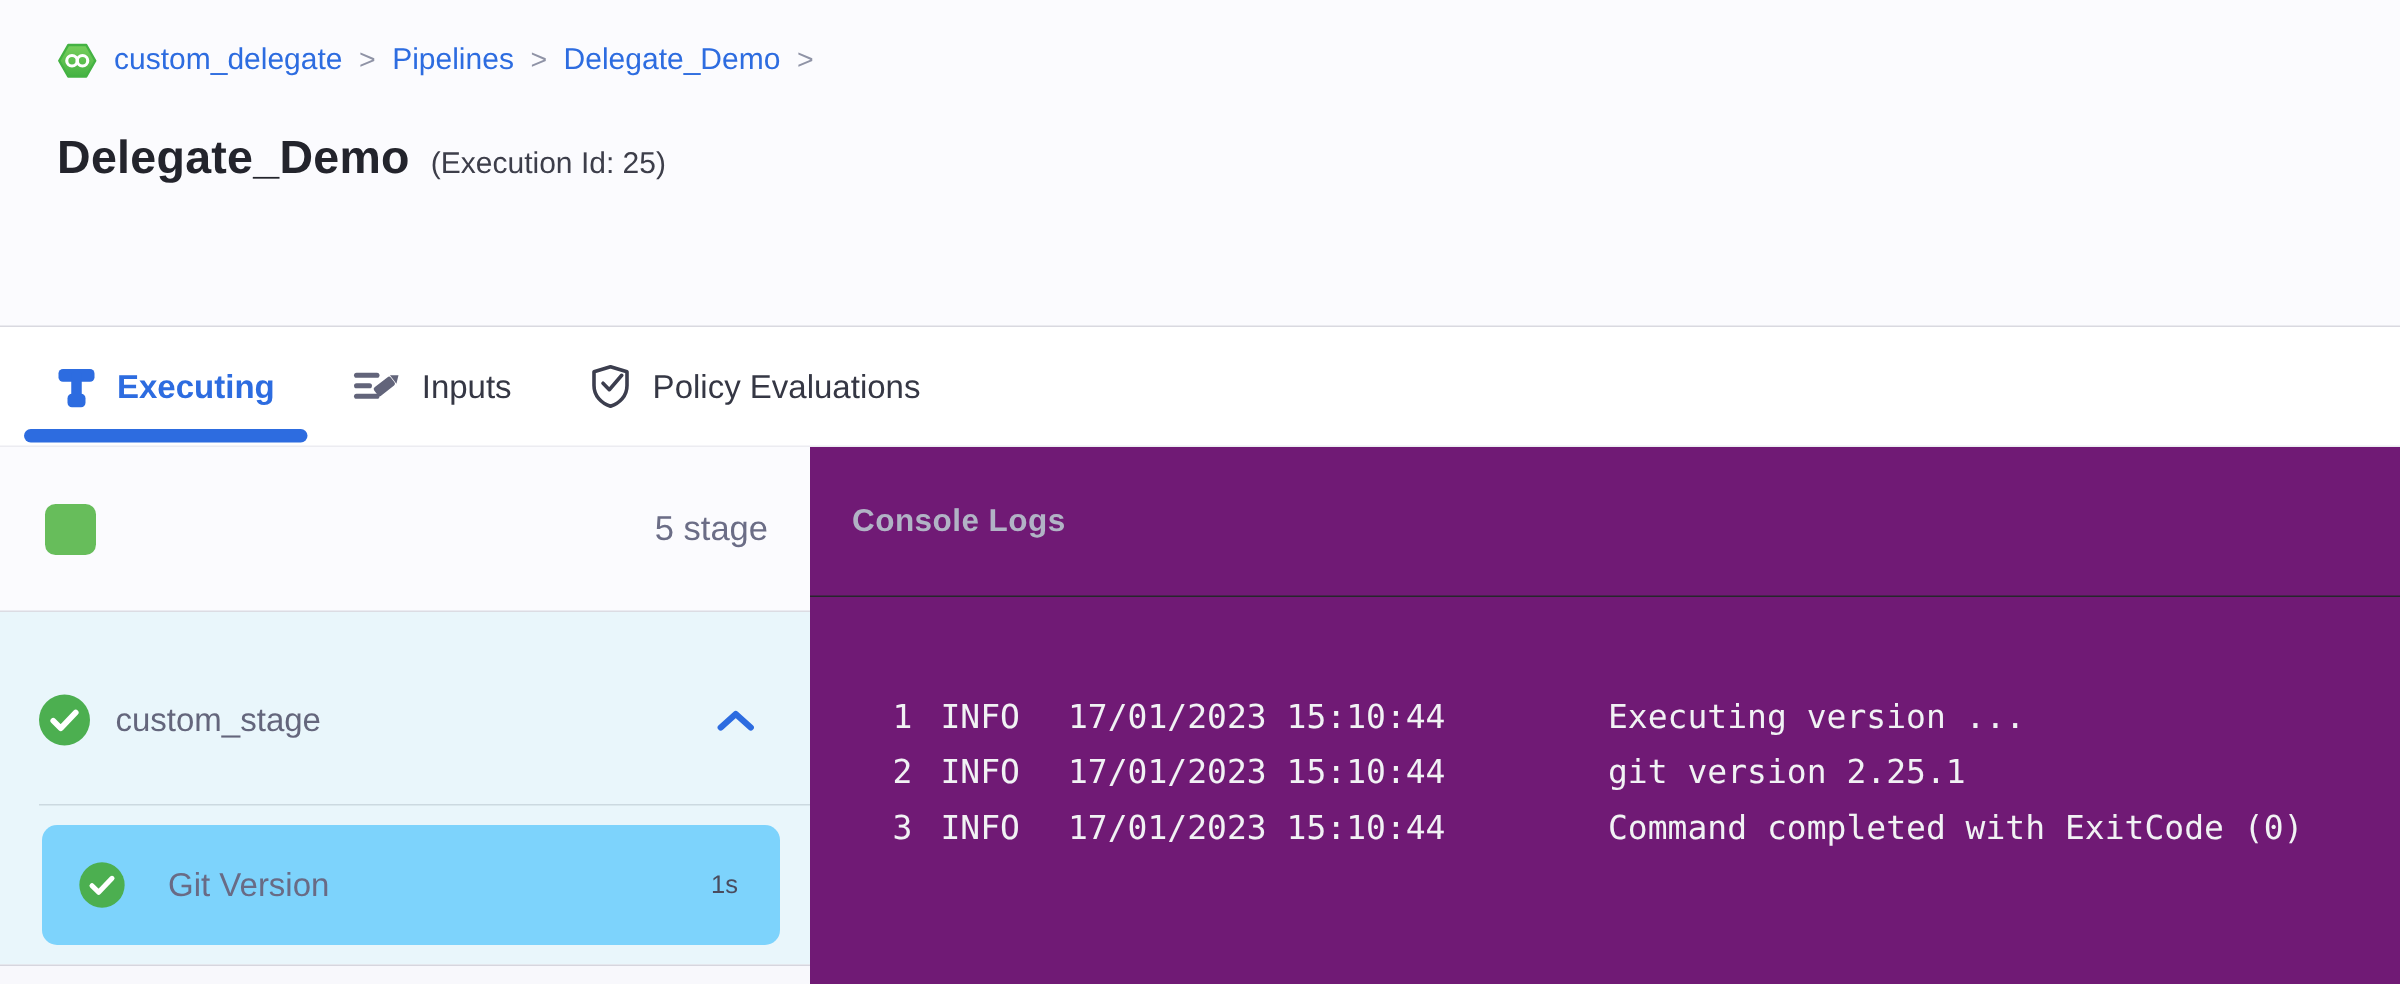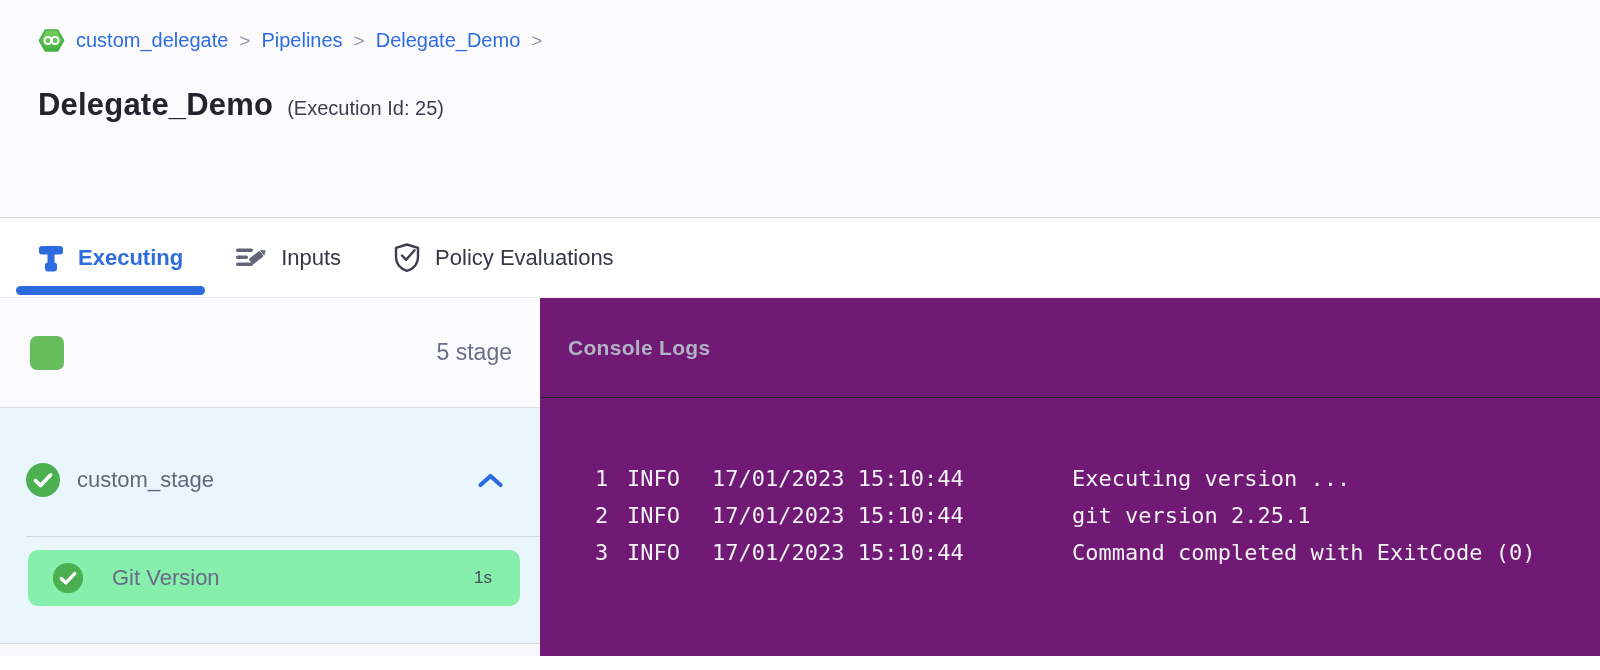--- a/index.html
+++ b/index.html
@@ -35,21 +35,21 @@
                    display:flex; align-items:center; padding:0 28px 0 30px; }
   .status-square { width:34px; height:34px; border-radius:7px; background:#67bd5b; }
   .stage-count { margin-left:auto; font-size:23px; color:#6b6d86; }
   .stage-group { flex:1; background:#e9f6fb; display:flex; flex-direction:column; }
   .stage-row { height:128px; display:flex; align-items:center; padding:16px 36px 0 25px; cursor:pointer; }
   .check-icon { width:36px; height:36px; display:inline-flex; }
   .stage-name { margin-left:16px; font-size:22px; color:#64667c; }
   .chevron { margin-left:auto; display:inline-flex; cursor:pointer; }
   .stage-divider { border-top:1px solid #ccd9e0; margin-left:26px; }
   .step-list { padding:13px 20px 0 28px; }
-  .step-item { height:56px; border-radius:10px; background:#86efac; display:flex;
+  .step-item { height:80px; border-radius:10px; background:#7dd3fc; display:flex;
                align-items:center; padding:0 28px 0 24px; cursor:pointer; }
   .step-item .check-icon { width:32px; height:32px; }
   .step-name { margin-left:28px; font-size:22px; color:#696b85; }
   .step-duration { margin-left:auto; font-size:17px; color:#4a4c5e; }
   .panel-footer { height:13px; background:#f8f8fc; border-top:1px solid #d6d6de; }
 
   
   .console { flex:1; background:#701a75; display:flex; flex-direction:column; color:#f1f2f4;gap:37px; }
   .console-header { height:100px; border-bottom:1px solid #26262c; display:flex; align-items:center; padding-left:28px; }
   .console-title { font-size:21px; font-weight:bold; color:#b1b3c5; letter-spacing:.3px; }

